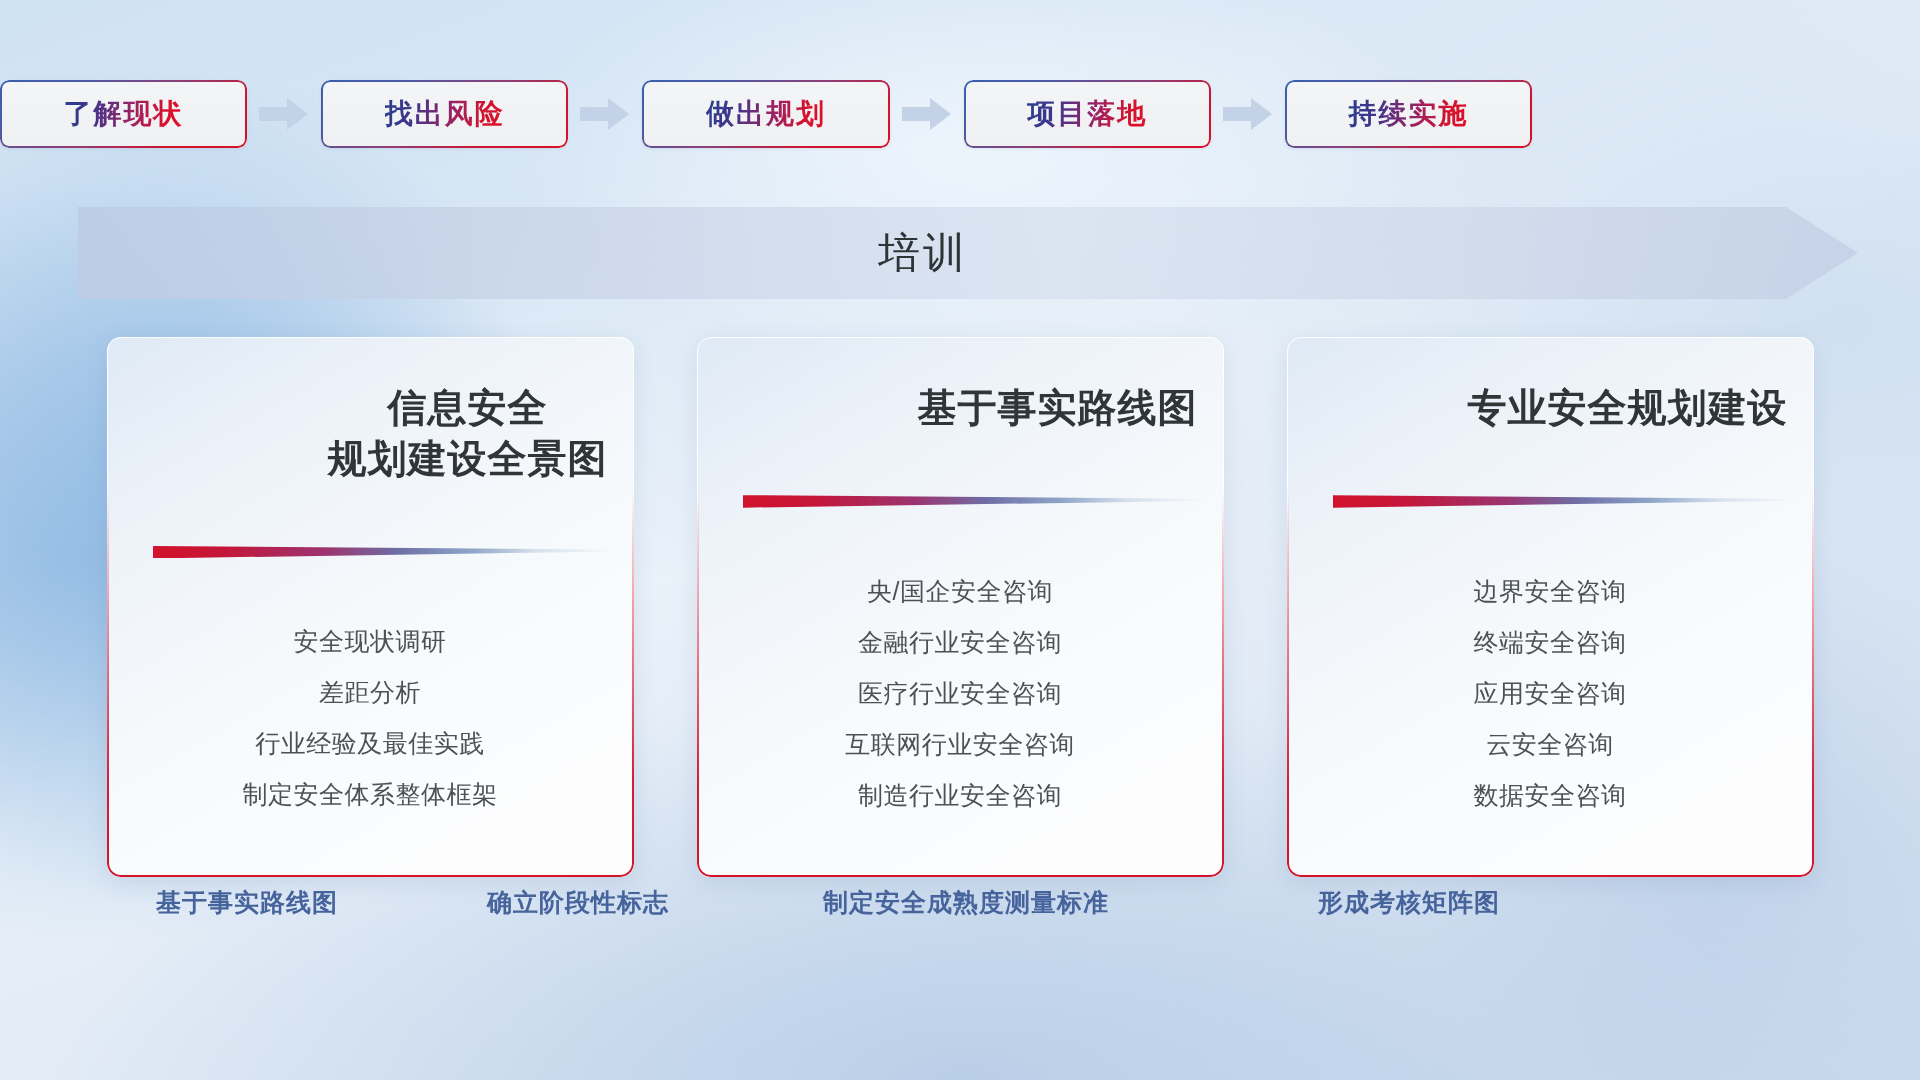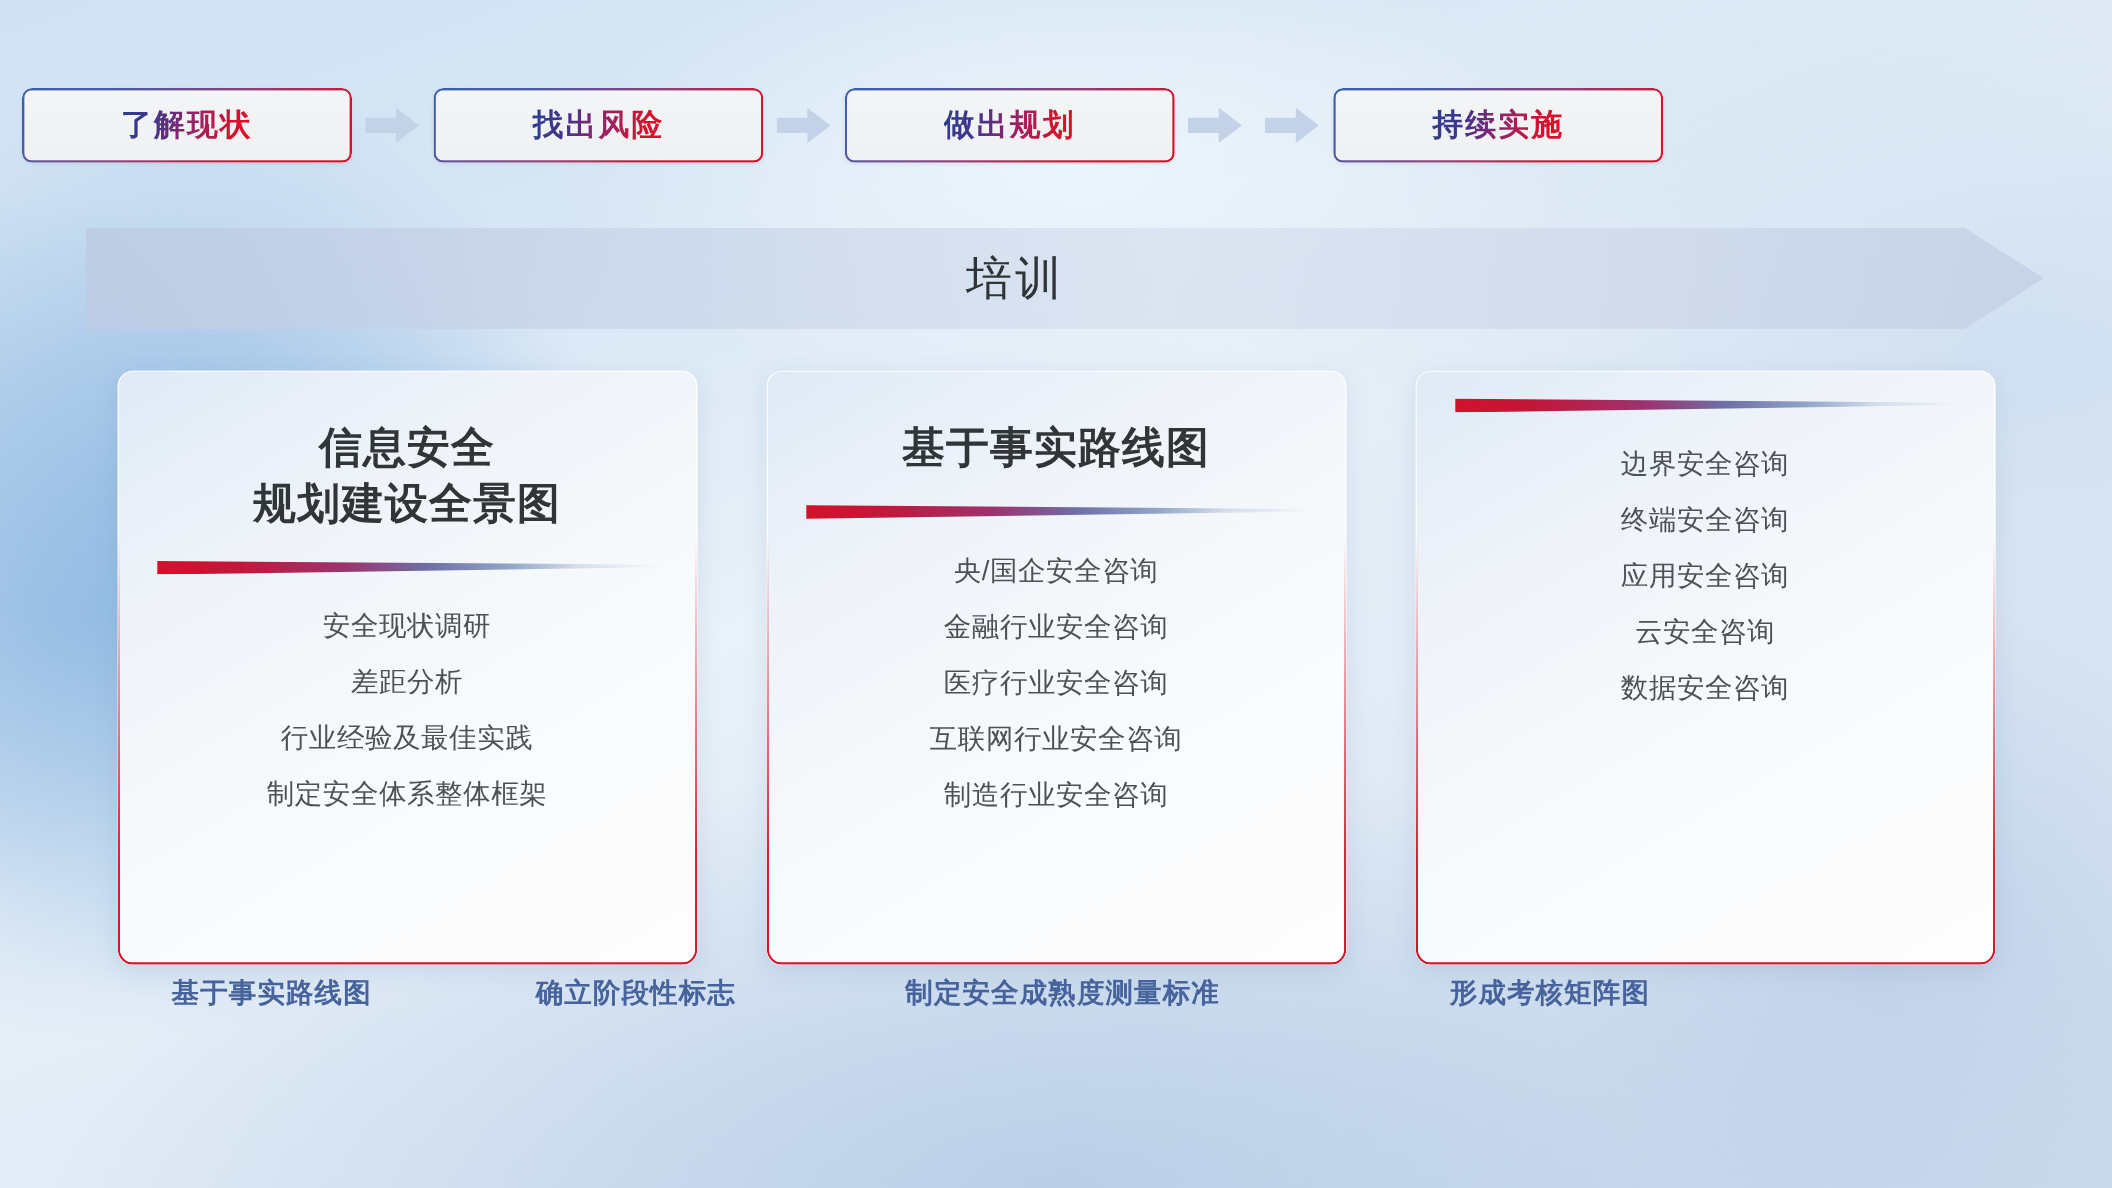--- a/index.html
+++ b/index.html
@@ -187,21 +187,22 @@
     pointer-events: none;
   }
 
   .card-inner {
     position: relative;
     z-index: 3;
     width: 100%;
     height: 100%;
     display: flex;
     flex-direction: column;
-    align-items: center;
+    align-items: flex-end;
+    gap: 36px;
   }
 
   .card-title {
     margin-top: 46px;
     font-size: 39px;
     font-weight: 700;
     color: #303538;
     text-align: center;
     line-height: 1.30;
     letter-spacing: 1px;
@@ -294,20 +295,23 @@
         </svg>
       </div>
       <div class="step-box">
         <span class="step-label">做出规划</span>
       </div>
       <div class="step-arrow">
         <svg width="50" height="34" viewBox="0 0 50 34" aria-hidden="true">
           <path d="M0 10 L28 10 L28 1 L49 17 L28 33 L28 24 L0 24 Z" fill="#c3d2e6"></path>
         </svg>
       </div>
+      <div class="step-box">
+        <span class="step-label">项目落地</span>
+      </div>
       <div class="step-arrow">
         <svg width="50" height="34" viewBox="0 0 50 34" aria-hidden="true">
           <path d="M0 10 L28 10 L28 1 L49 17 L28 33 L28 24 L0 24 Z" fill="#c3d2e6"></path>
         </svg>
       </div>
       <div class="step-box">
         <span class="step-label">持续实施</span>
       </div>
     </div>
 
@@ -342,20 +346,21 @@
             <div class="card-list-item">央/国企安全咨询</div>
             <div class="card-list-item">金融行业安全咨询</div>
             <div class="card-list-item">医疗行业安全咨询</div>
             <div class="card-list-item">互联网行业安全咨询</div>
             <div class="card-list-item">制造行业安全咨询</div>
           </div>
         </div>
       </div>
       <div class="card">
         <div class="card-inner">
+          <div class="card-title">专业安全规划建设</div>
           <div class="card-divider">
             <i></i>
           </div>
           <div class="card-list">
             <div class="card-list-item">边界安全咨询</div>
             <div class="card-list-item">终端安全咨询</div>
             <div class="card-list-item">应用安全咨询</div>
             <div class="card-list-item">云安全咨询</div>
             <div class="card-list-item">数据安全咨询</div>
           </div>

